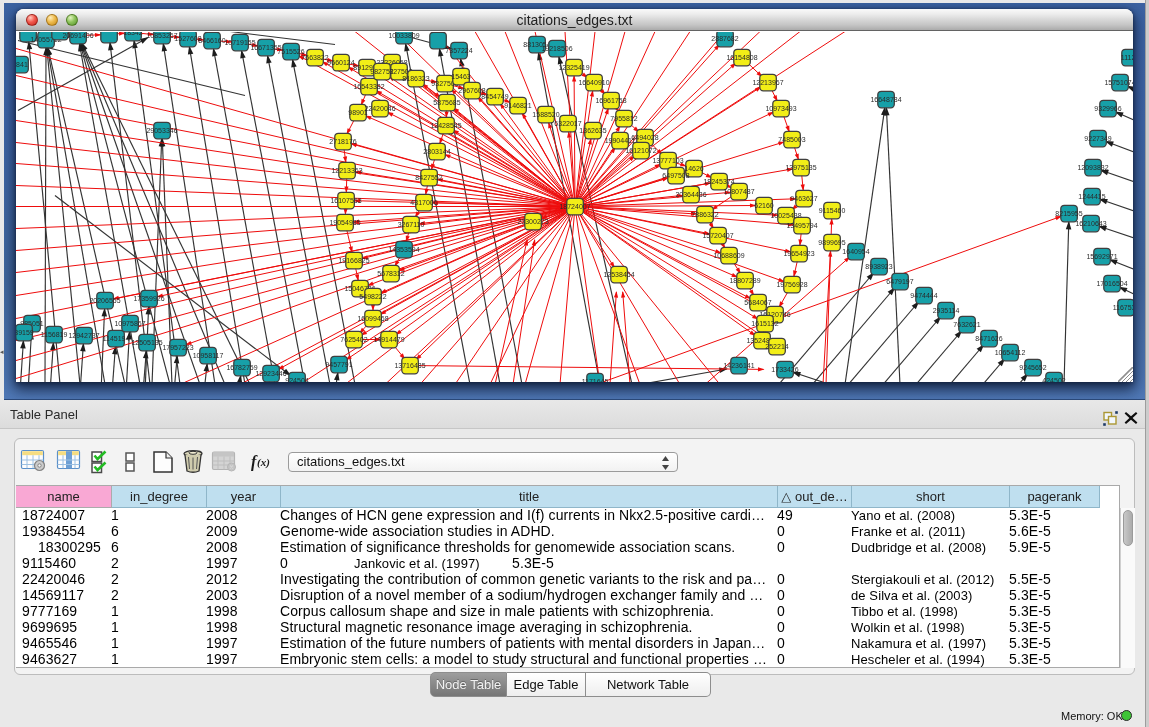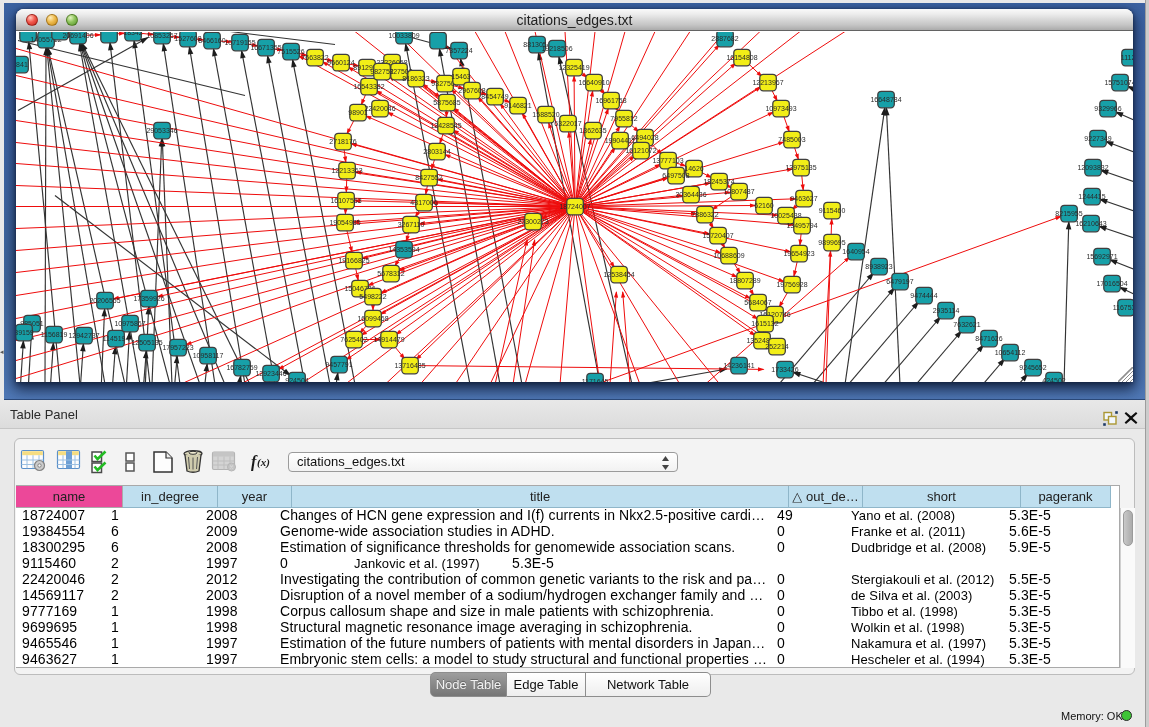--- a/index.html
+++ b/index.html
@@ -679,21 +679,21 @@
 </g>
 <text x="231" y="19" font-size="16" font-style="italic" font-weight="bold" font-family="Liberation Serif, serif" fill="#1a1a1a">f</text>
 <text x="237" y="18" font-size="11" font-style="italic" font-weight="bold" font-family="Liberation Serif, serif" fill="#1a1a1a">(x)</text>
 </svg>
     <div class="combo">citations_edges.txt<svg class="arr2" width="9" height="14" viewBox="0 0 9 14">
           <path d="M4.5 0 L8 5 H1 z" fill="#444"></path>
           <path d="M4.5 14 L8 9 H1 z" fill="#444"></path>
         </svg></div>
     <div class="tbl">
       <div class="thead">
-          <div class="th" style="width:107px;background:#ec4899;border-right:1px solid #ababab;border-bottom:1px solid #ababab;">name</div>
+          <div class="th" style="width:96px;background:#f9a8d4;border-right:1px solid #ababab;border-bottom:1px solid #ababab;">name</div>
           <div class="th" style="width:95px;">in_degree</div>
           <div class="th" style="width:74px;">year</div>
           <div class="th" style="width:497px;">title</div>
           <div class="th" style="width:74px;text-align:center;">△ out_de…</div>
           <div class="th" style="width:158px;">short</div>
           <div class="th" style="width:90px;">pagerank</div>
         </div>
         <div class="rows">
           <div class="tr">
             <div class="td" style="width:89px;">18724007</div>
@@ -707,21 +707,21 @@
           <div class="tr">
             <div class="td" style="width:89px;">19384554</div>
             <div class="td" style="width:95px;">6</div>
             <div class="td" style="width:74px;">2009</div>
             <div class="td" style="width:497px;">Genome-wide association studies in ADHD.</div>
             <div class="td" style="width:74px;">0</div>
             <div class="td" style="width:158px;font-size:13px;">Franke et al. (2011)</div>
             <div class="td" style="width:90px;">5.6E-5</div>
           </div>
           <div class="tr">
-            <div class="td" style="width:89px;">18300295</div>
+            <div class="td" style="width:89px;text-align:right;">18300295</div>
             <div class="td" style="width:95px;">6</div>
             <div class="td" style="width:74px;">2008</div>
             <div class="td" style="width:497px;">Estimation of significance thresholds for genomewide association scans.</div>
             <div class="td" style="width:74px;">0</div>
             <div class="td" style="width:158px;font-size:13px;">Dudbridge et al. (2008)</div>
             <div class="td" style="width:90px;">5.9E-5</div>
           </div>
           <div class="tr">
             <div class="td" style="width:89px;">9115460</div>
             <div class="td" style="width:95px;">2</div>

